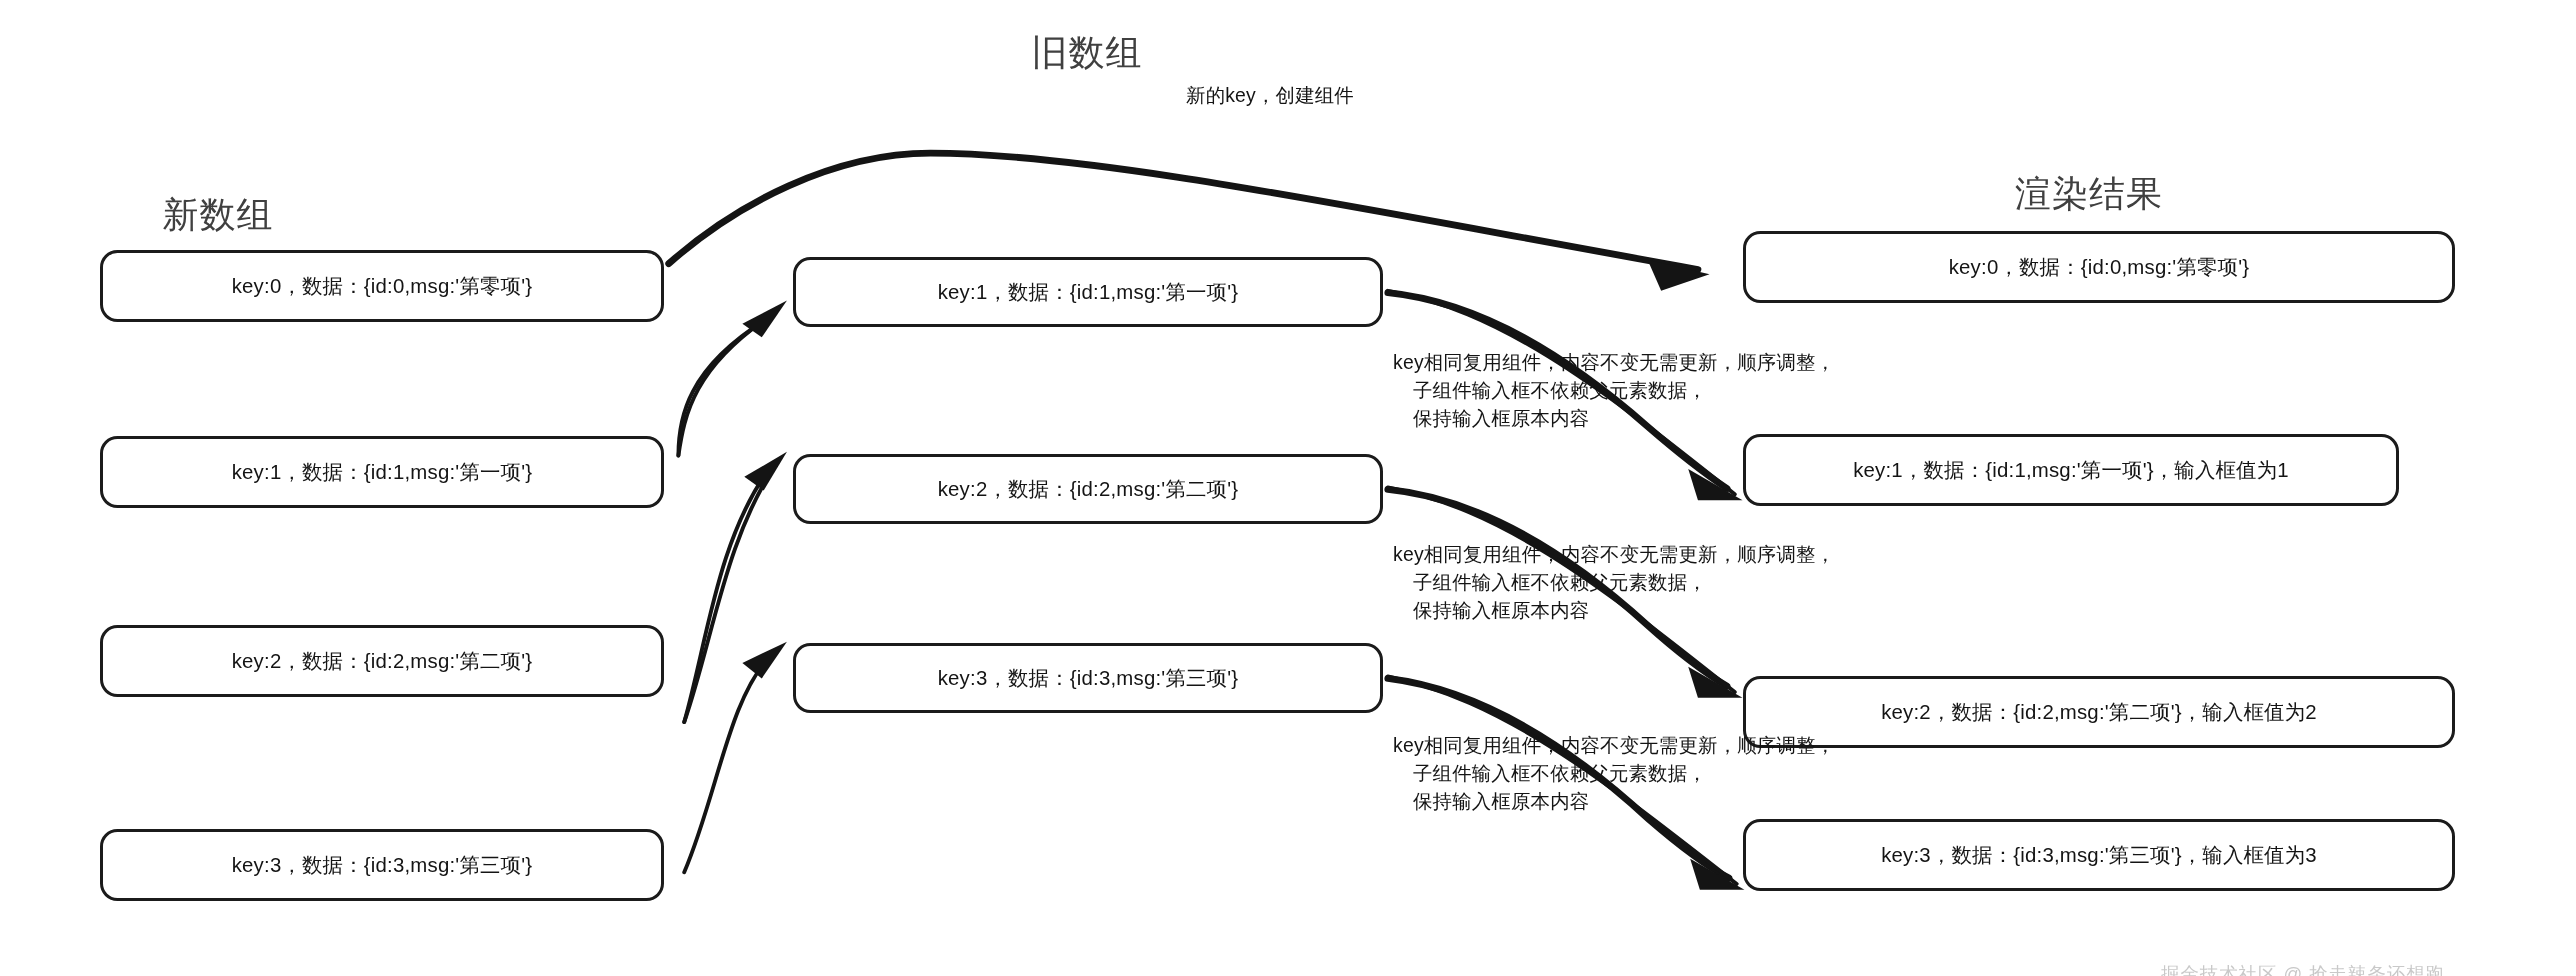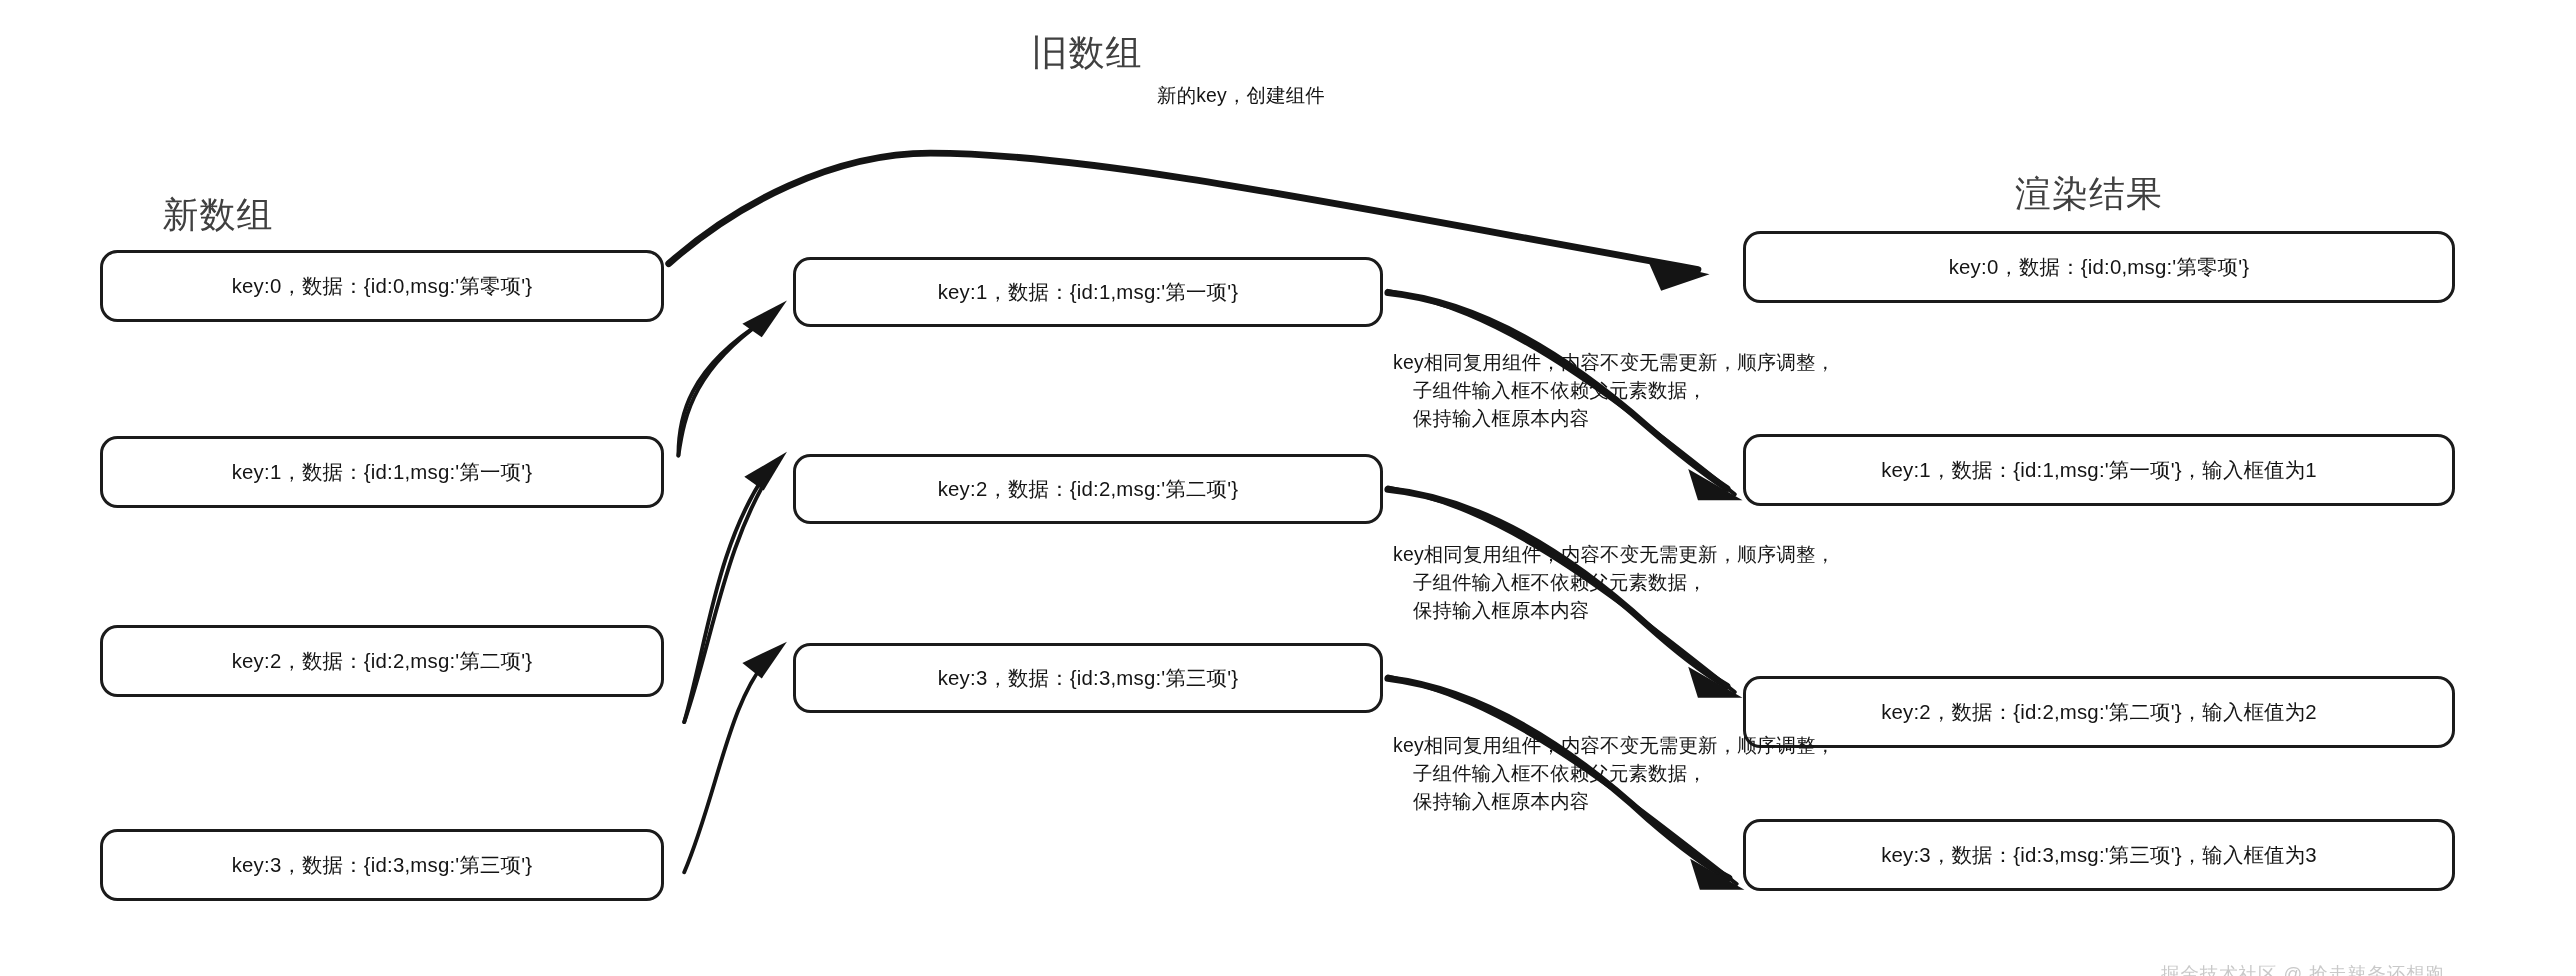--- a/index.html
+++ b/index.html
@@ -145,31 +145,31 @@
   <div class="node" style="left:793px; top:454px; width:590px; height:70px;">
     <span>key:2，数据：{id:2,msg:'第二项'}</span>
   </div>
   <div class="node" style="left:793px; top:643px; width:590px; height:70px;">
     <span>key:3，数据：{id:3,msg:'第三项'}</span>
   </div>
 
   <div class="node" style="left:1743px; top:231px; width:712px; height:72px;">
     <span>key:0，数据：{id:0,msg:'第零项'}</span>
   </div>
-  <div class="node" style="left:1743px; top:434px; width:712px; height:72px;">
+  <div class="node" style="left:1743px; top:434px; width:656px; height:72px;">
     <span>key:1，数据：{id:1,msg:'第一项'}，输入框值为1</span>
   </div>
   <div class="node" style="left:1743px; top:632px; width:712px; height:72px;margin-top:44px;">
     <span>key:2，数据：{id:2,msg:'第二项'}，输入框值为2</span>
   </div>
   <div class="node" style="left:1743px; top:819px; width:712px; height:72px;align-items:center;">
     <span>key:3，数据：{id:3,msg:'第三项'}，输入框值为3</span>
   </div>
 
-  <div class="edge-label center" style="left:1241px; top:82px;text-align:center;">新的key，创建组件</div>
+  <div class="edge-label center" style="left:1270px; top:82px;text-align:center;">新的key，创建组件</div>
 
   <div class="edge-label" style="left:1393px; top:349px;">key相同复用组件，内容不变无需更新，顺序调整，</div>
   <div class="edge-label" style="left:1413px; top:377px;">子组件输入框不依赖父元素数据，</div>
   <div class="edge-label" style="left:1413px; top:405px;">保持输入框原本内容</div>
 
   <div class="edge-label" style="left:1393px; top:541px;">key相同复用组件，内容不变无需更新，顺序调整，</div>
   <div class="edge-label" style="left:1413px; top:569px;">子组件输入框不依赖父元素数据，</div>
   <div class="edge-label" style="left:1413px; top:597px;">保持输入框原本内容</div>
 
   <div class="edge-label" style="left:1393px; top:732px;">key相同复用组件，内容不变无需更新，顺序调整，</div>

